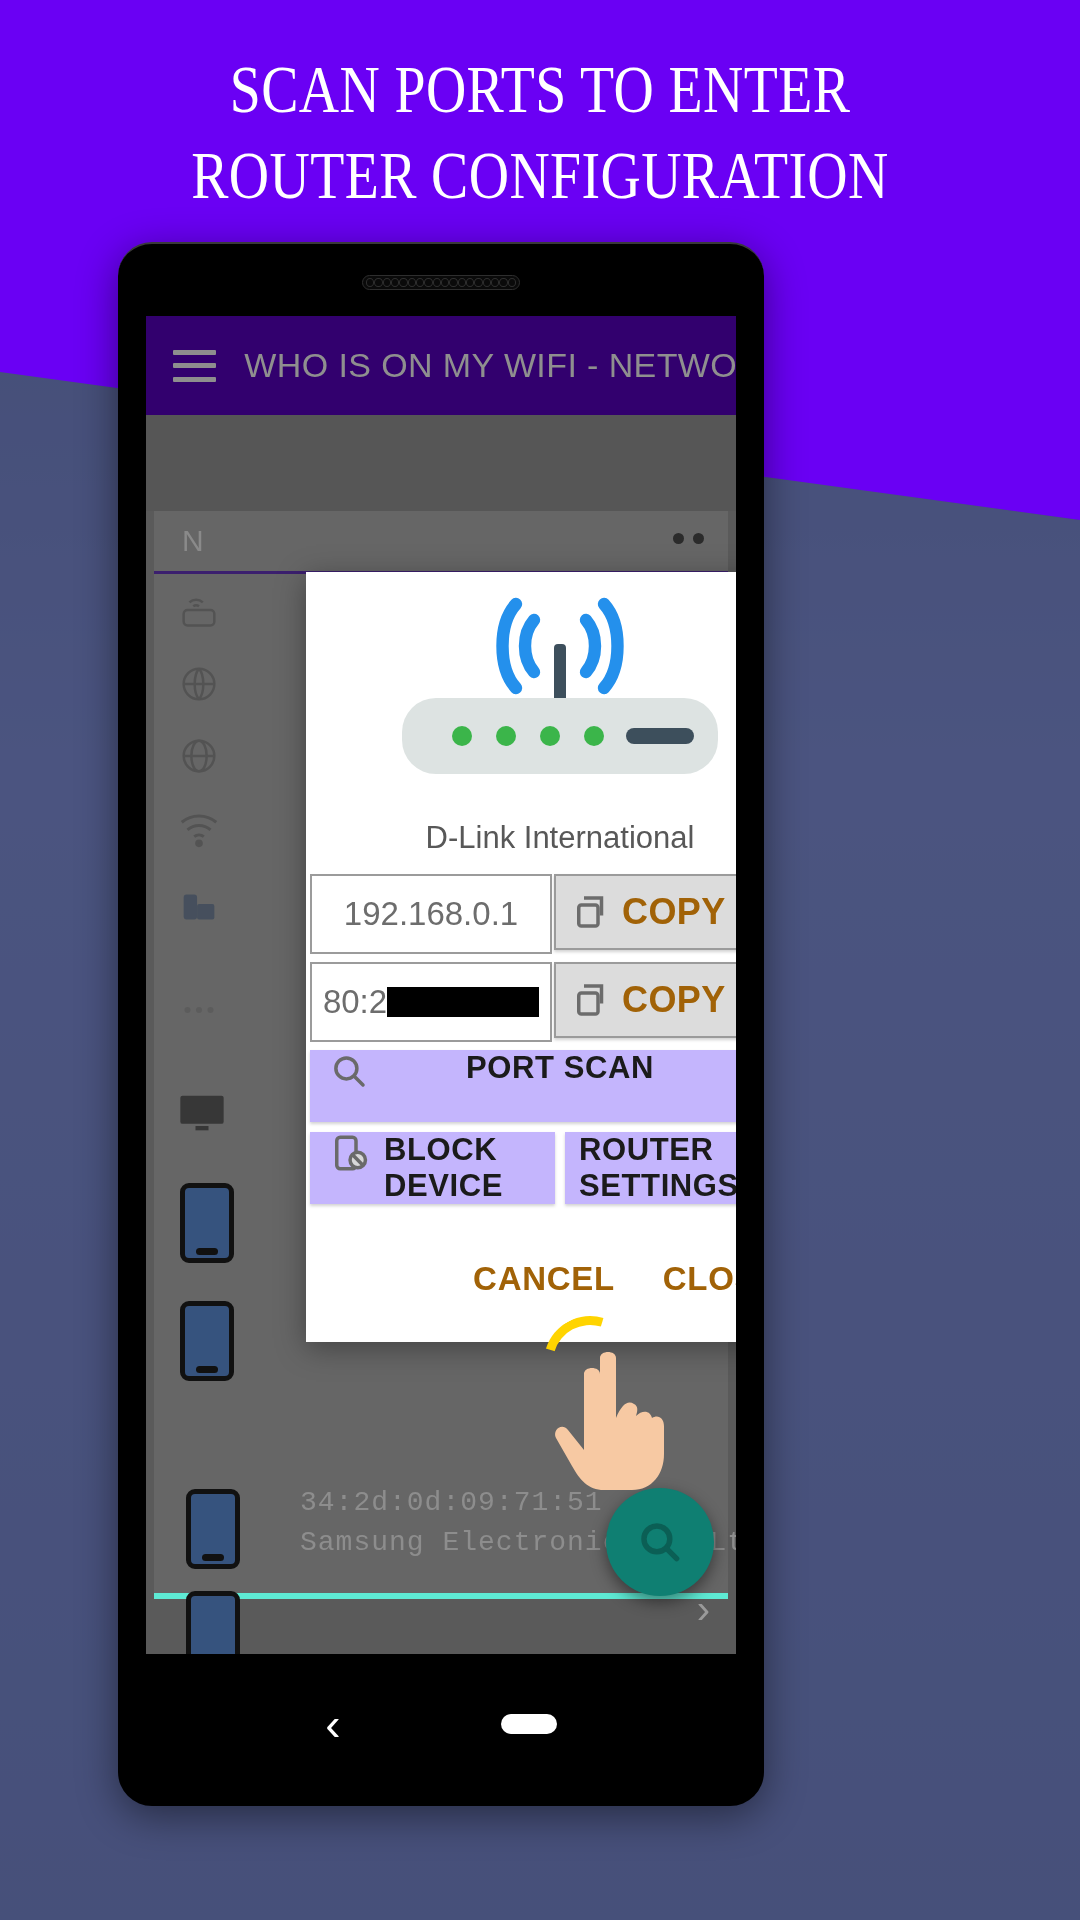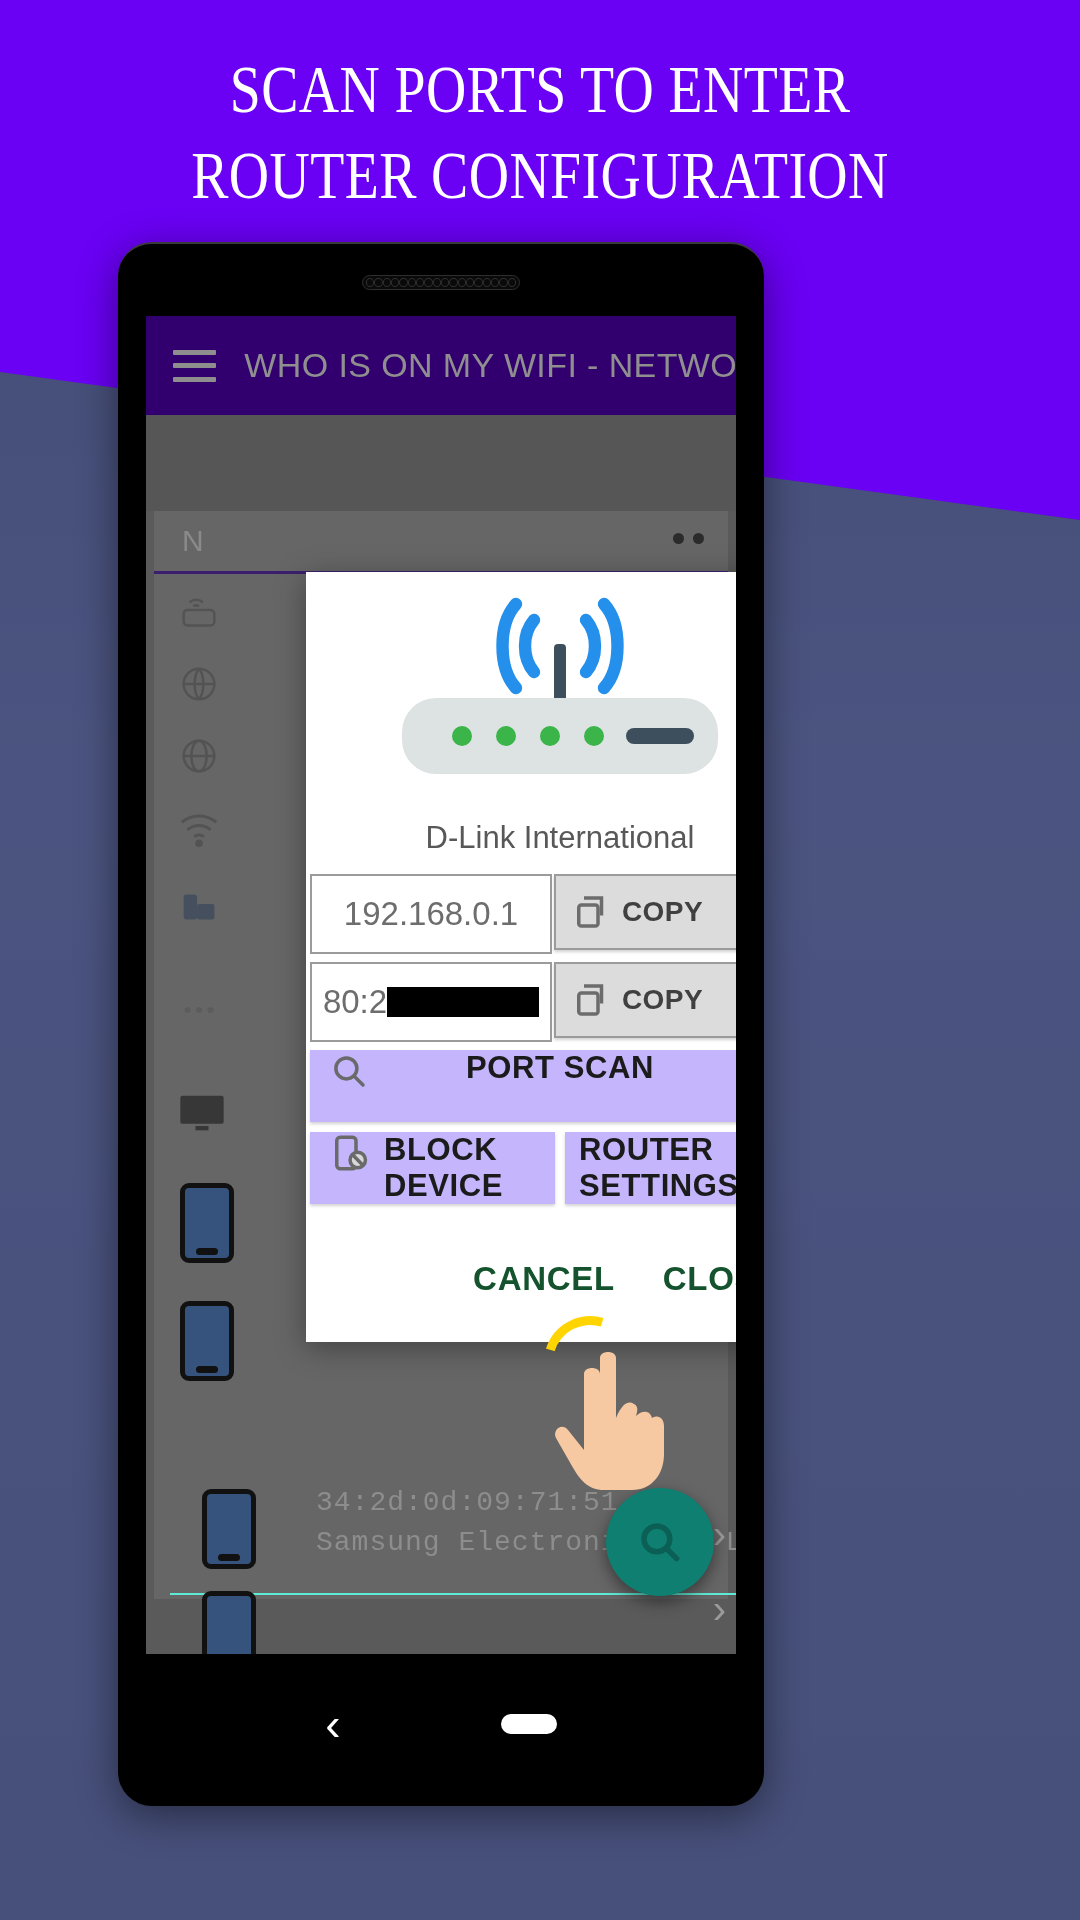--- a/index.html
+++ b/index.html
@@ -77,21 +77,21 @@
   #card{
     position:absolute;left:8px;top:96px;width:574px;height:1088px;background:#666;
   }
   #tabs{height:60px;display:flex;align-items:center;padding-left:28px;color:#8a8a8a;font-size:30px;}
   #tab-underline{height:3px;background:#3b1f6e;width:100%;}
   #dots{position:absolute;right:24px;top:22px;display:flex;gap:9px;}
   #dots i{width:11px;height:11px;border-radius:50%;background:#2b2b2b;display:block;}
 
   .side-icon{position:absolute;left:22px;width:46px;height:46px;opacity:.55;}
 
-  .devrow{position:absolute;left:24px;width:574px;border-bottom:2px solid #5eead4;}
+  .devrow{position:absolute;left:8px;width:574px;border-bottom:6px solid #5eead4;}
   .dev-ip{font-family:"Liberation Mono", monospace;font-size:33px;color:#a9a9a9;letter-spacing:1px;}
   .dev-mac{font-family:"Liberation Mono", monospace;font-size:28px;color:#8d8d8d;letter-spacing:1px;}
   .dev-vendor{font-family:"Liberation Mono", monospace;font-size:28px;color:#8d8d8d;letter-spacing:1px;white-space:nowrap;}
   .redact{display:inline-block;background:#000;height:26px;vertical-align:-4px;}
   .chev{position:absolute;right:18px;top:50%;transform:translateY(-50%);color:#9a9a9a;font-size:40px;}
 
   .phone-glyph{width:54px;height:80px;border:5px solid #111;border-radius:9px;background:#36537e;
     position:relative;box-sizing:border-box;}
   .phone-glyph::after{content:"";position:absolute;left:50%;bottom:3px;transform:translateX(-50%);
     width:22px;height:7px;border-radius:4px;background:#111;}
@@ -116,40 +116,40 @@
   .field{
     flex:1;border:2px solid #9b9b9b;background:#fff;height:76px;
     display:flex;align-items:center;justify-content:center;
     color:#6d6d6d;font-size:33px;
   }
   .copy-btn{
     width:158px;background:#dcdcdc;display:flex;align-items:center;gap:10px;
     justify-content:flex-start;padding-left:14px;box-sizing:border-box;
     box-shadow:0 2px 3px rgba(0,0,0,.18);
   }
-  .copy-btn span{font-size:28px;font-weight:bold;color:#404040;letter-spacing:.4px;}
+  .copy-btn span{font-size:36px;font-weight:bold;color:#a16207;letter-spacing:.4px;}
 
   .wide-btn{
     margin:0 4px 10px 4px;height:72px;background:#c4b5fd;
     display:flex;align-items:flex-start;position:relative;
     box-shadow:0 2px 3px rgba(0,0,0,.18);
   }
   .wide-btn .bico{margin-left:18px;width:42px;height:42px;flex:none;}
   .wide-btn .blabel{
     position:absolute;left:0;right:0;text-align:center;
     font-size:31px;font-weight:bold;color:#1b1b1b;letter-spacing:.6px;
   }
   #row-two{display:flex;gap:10px;margin:0 4px 10px 4px;}
   #row-two .wide-btn{margin:0;flex:1;}
   #row-two .blabel{position:static;text-align:left;margin-left:14px;}
 
   #dialog-actions{
     display:flex;justify-content:flex-end;gap:48px;padding:46px 34px 22px 0;
   }
-  #dialog-actions div{color:#14532d;font-size:33px;font-weight:bold;letter-spacing:.7px;}
+  #dialog-actions div{color:#a16207;font-size:33px;font-weight:bold;letter-spacing:.7px;}
 
   
   #tap{position:absolute;left:398px;top:1000px;z-index:40;pointer-events:none;}
   #tap-arc{
     position:absolute;left:0;top:0;width:74px;height:74px;
     border:9px solid #ffd400;border-radius:50%;
     border-bottom-color:transparent;border-left-color:transparent;border-right-color:transparent;
     transform:rotate(-28deg);
   }
   #hand{position:absolute;left:2px;top:22px;}

